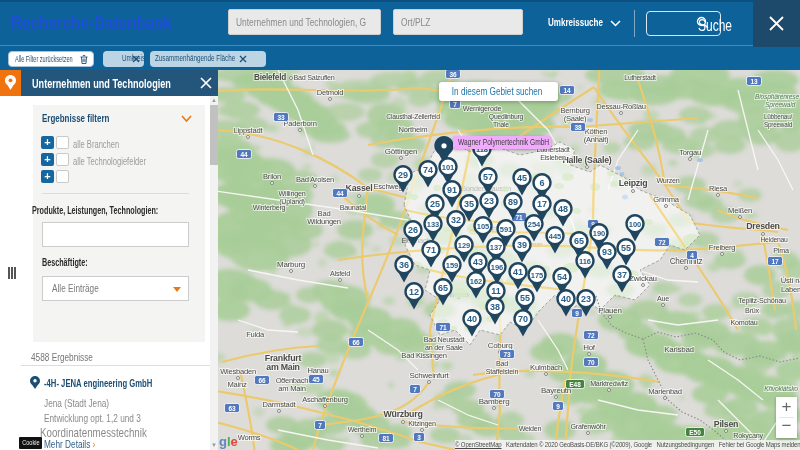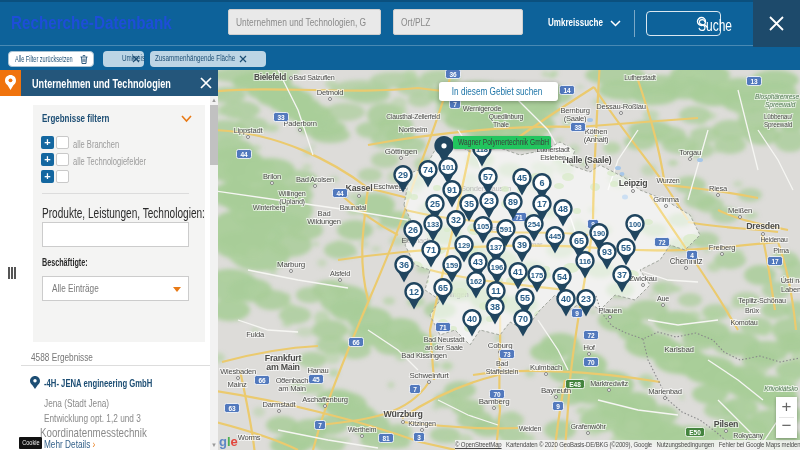--- a/index.html
+++ b/index.html
@@ -1132,21 +1132,21 @@
           <text x="10" y="13.0" text-anchor="middle" font-size="9" font-weight="700" fill="#2a5f8a">70</text>
         </g>
 </svg>
 <div class="abs" style="left:237px;top:370px;width:345px;height:10px;background:rgba(245,245,245,0.85);font-size:6.7px;color:#4a4a4a;line-height:10px;letter-spacing:-0.15px;white-space:nowrap"><span style="display:inline-block;transform:scaleX(0.9);transform-origin:0 50%"><span style="text-decoration:underline">© OpenStreetMap</span><span style="margin:0 5px 0 5px">Kartendaten © 2020 GeoBasis-DE/BKG (©2009), Google</span><span style="margin-right:5px">Nutzungsbedingungen</span><span>Fehler bei Google Maps melden</span></span></div>
 <div class="abs" style="left:1px;top:364px;font-size:13px;font-weight:700"><span style="display:inline-block;transform:scaleX(1.0);transform-origin:0 50%;white-space:nowrap"><span style="color:#5f87c6">g</span><span style="color:#4caf50">l</span><span style="color:#e2453c">e</span></span></div>
 <div class="abs" style="left:558px;top:327px;width:21px;height:41px;background:#fff;box-shadow:0 1px 3px rgba(0,0,0,0.3)"></div>
 <div class="abs" style="left:558px;top:327px;width:21px;height:21px;color:#666;font-size:17px;text-align:center;line-height:19px">+</div>
 <div class="abs" style="left:561px;top:347px;width:15px;height:1px;background:#e6e6e6"></div>
 <div class="abs" style="left:558px;top:347px;width:21px;height:21px;color:#666;font-size:17px;text-align:center;line-height:18px">−</div>
 <div class="abs" style="left:221px;top:12px;width:119px;height:19px;background:#fff;border-radius:3px;box-shadow:0 1px 4px rgba(0,0,0,0.3);color:#2076a8;font-size:10.5px;text-align:left;line-height:19px"><span style="display:inline-block;transform:scaleX(0.78);transform-origin:center;white-space:nowrap">In diesem Gebiet suchen</span></div>
-<div class="abs" style="left:235px;top:66px;width:98px;height:13px;background:#22c55e;border-radius:2px;box-shadow:0 1px 3px rgba(0,0,0,0.3);color:#3c3c3c;font-size:8.5px;line-height:13px;padding-left:5px"><span style="display:inline-block;transform:scaleX(0.78);transform-origin:0 50%;white-space:nowrap">Wagner Polymertechnik GmbH</span></div>
+<div class="abs" style="left:235px;top:66px;width:98px;height:13px;background:#f0abfc;border-radius:2px;box-shadow:0 1px 3px rgba(0,0,0,0.3);color:#3c3c3c;font-size:8.5px;line-height:13px;padding-left:5px"><span style="display:inline-block;transform:scaleX(0.78);transform-origin:0 50%;white-space:nowrap">Wagner Polymertechnik GmbH</span></div>
 </div>
 
 <div class="abs" style="left:0;top:96px;width:21px;height:354px;background:#fff"></div>
 <div class="abs" style="left:8px;top:267px;width:1.5px;height:12px;background:#555"></div>
 <div class="abs" style="left:11px;top:267px;width:1.5px;height:12px;background:#555"></div>
 <div class="abs" style="left:14px;top:267px;width:1.5px;height:12px;background:#555"></div>
 
 <div class="abs" style="left:0;top:70px;width:21px;height:26px;background:#f0730d"></div>
 <svg class="abs" style="left:5px;top:75px" width="11" height="15">
       <path d="M5.5,0 C2.4,0 0,2.4 0,5.4 C0,7.4 1.1,8.8 2.6,10.3 L5.5,15 L8.4,10.3 C9.9,8.8 11,7.4 11,5.4 C11,2.4 8.6,0 5.5,0 Z" fill="#fff"></path>
@@ -1175,21 +1175,21 @@
 <div class="abs" style="left:73px;top:138px;color:#9b9b9b;font-size:10.5px"><span style="display:inline-block;transform:scaleX(0.72);transform-origin:0 50%;white-space:nowrap">alle Branchen</span></div>
 
 <div class="abs" style="left:41px;top:153px;width:13px;height:13px;background:#1467a0;border-radius:2px;color:#fff;font-size:11px;font-weight:700;text-align:center;line-height:12px">+</div>
 <div class="abs" style="left:56px;top:153px;width:13px;height:13px;background:#fff;border:1px solid #c9c9c9;border-radius:2px"></div>
 <div class="abs" style="left:73px;top:155px;color:#9b9b9b;font-size:10.5px"><span style="display:inline-block;transform:scaleX(0.72);transform-origin:0 50%;white-space:nowrap">alle Technologiefelder</span></div>
 
 <div class="abs" style="left:41px;top:170px;width:13px;height:13px;background:#1467a0;border-radius:2px;color:#fff;font-size:11px;font-weight:700;text-align:center;line-height:12px">+</div>
 <div class="abs" style="left:56px;top:170px;width:13px;height:13px;background:#fff;border:1px solid #c9c9c9;border-radius:2px"></div>
 
 <div class="abs" style="left:42px;top:193px;width:147px;height:1px;background:#dcdcdc"></div>
-<div class="abs" style="left:42px;top:205px;color:#2b2b2b;font-size:14px;font-weight:400"><span style="display:inline-block;transform:scaleX(0.72);transform-origin:0 50%;white-space:nowrap">Produkte, Leistungen, Technologien:</span></div>
+<div class="abs" style="left:32px;top:205px;color:#2b2b2b;font-size:10px;font-weight:700"><span style="display:inline-block;transform:scaleX(0.72);transform-origin:0 50%;white-space:nowrap">Produkte, Leistungen, Technologien:</span></div>
 <div class="abs" style="left:42px;top:222px;width:147px;height:25px;background:#fff;border:1px solid #ccc"></div>
 
 <div class="abs" style="left:42px;top:257px;color:#2b2b2b;font-size:10px;font-weight:700"><span style="display:inline-block;transform:scaleX(0.72);transform-origin:0 50%;white-space:nowrap">Beschäftigte:</span></div>
 <div class="abs" style="left:42px;top:276px;width:147px;height:25px;background:#fff;border:1px solid #ccc"></div>
 <div class="abs" style="left:52px;top:282px;color:#7a7a7a;font-size:11px"><span style="display:inline-block;transform:scaleX(0.75);transform-origin:0 50%;white-space:nowrap">Alle Einträge</span></div>
 <svg class="abs" style="left:173px;top:287px" width="8" height="5">
       <path d="M0,0 L8,0 L4,5 Z" fill="#e87a16"></path>
     </svg>
 
 

